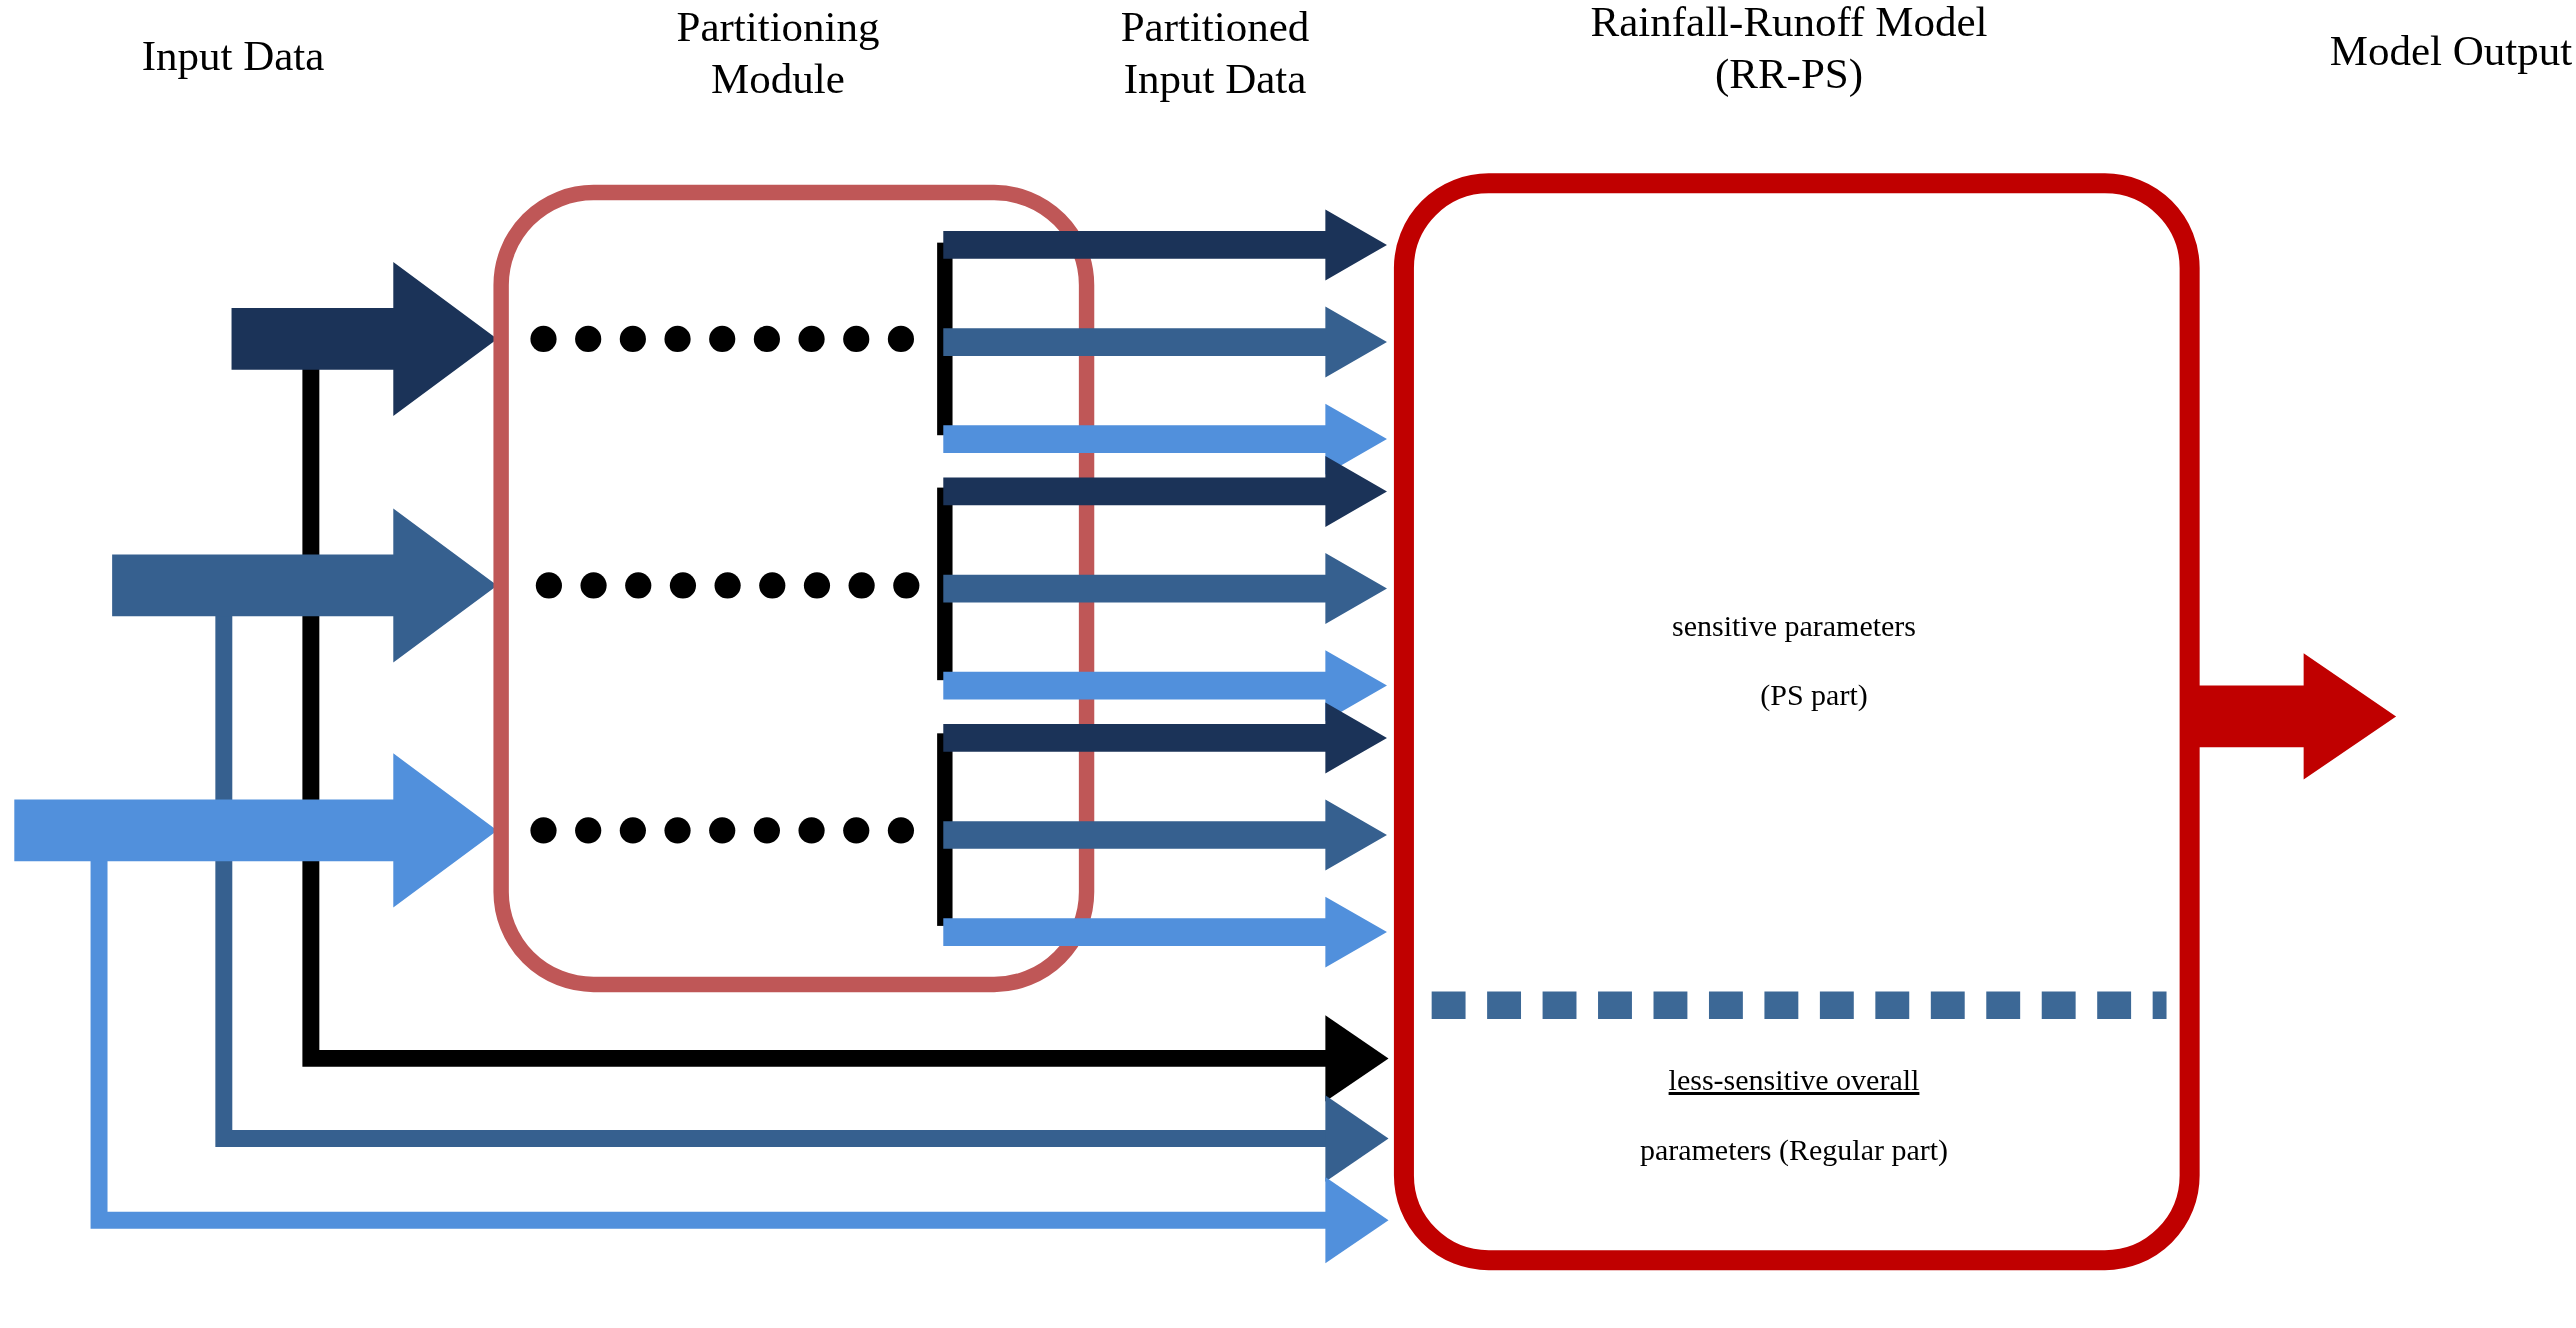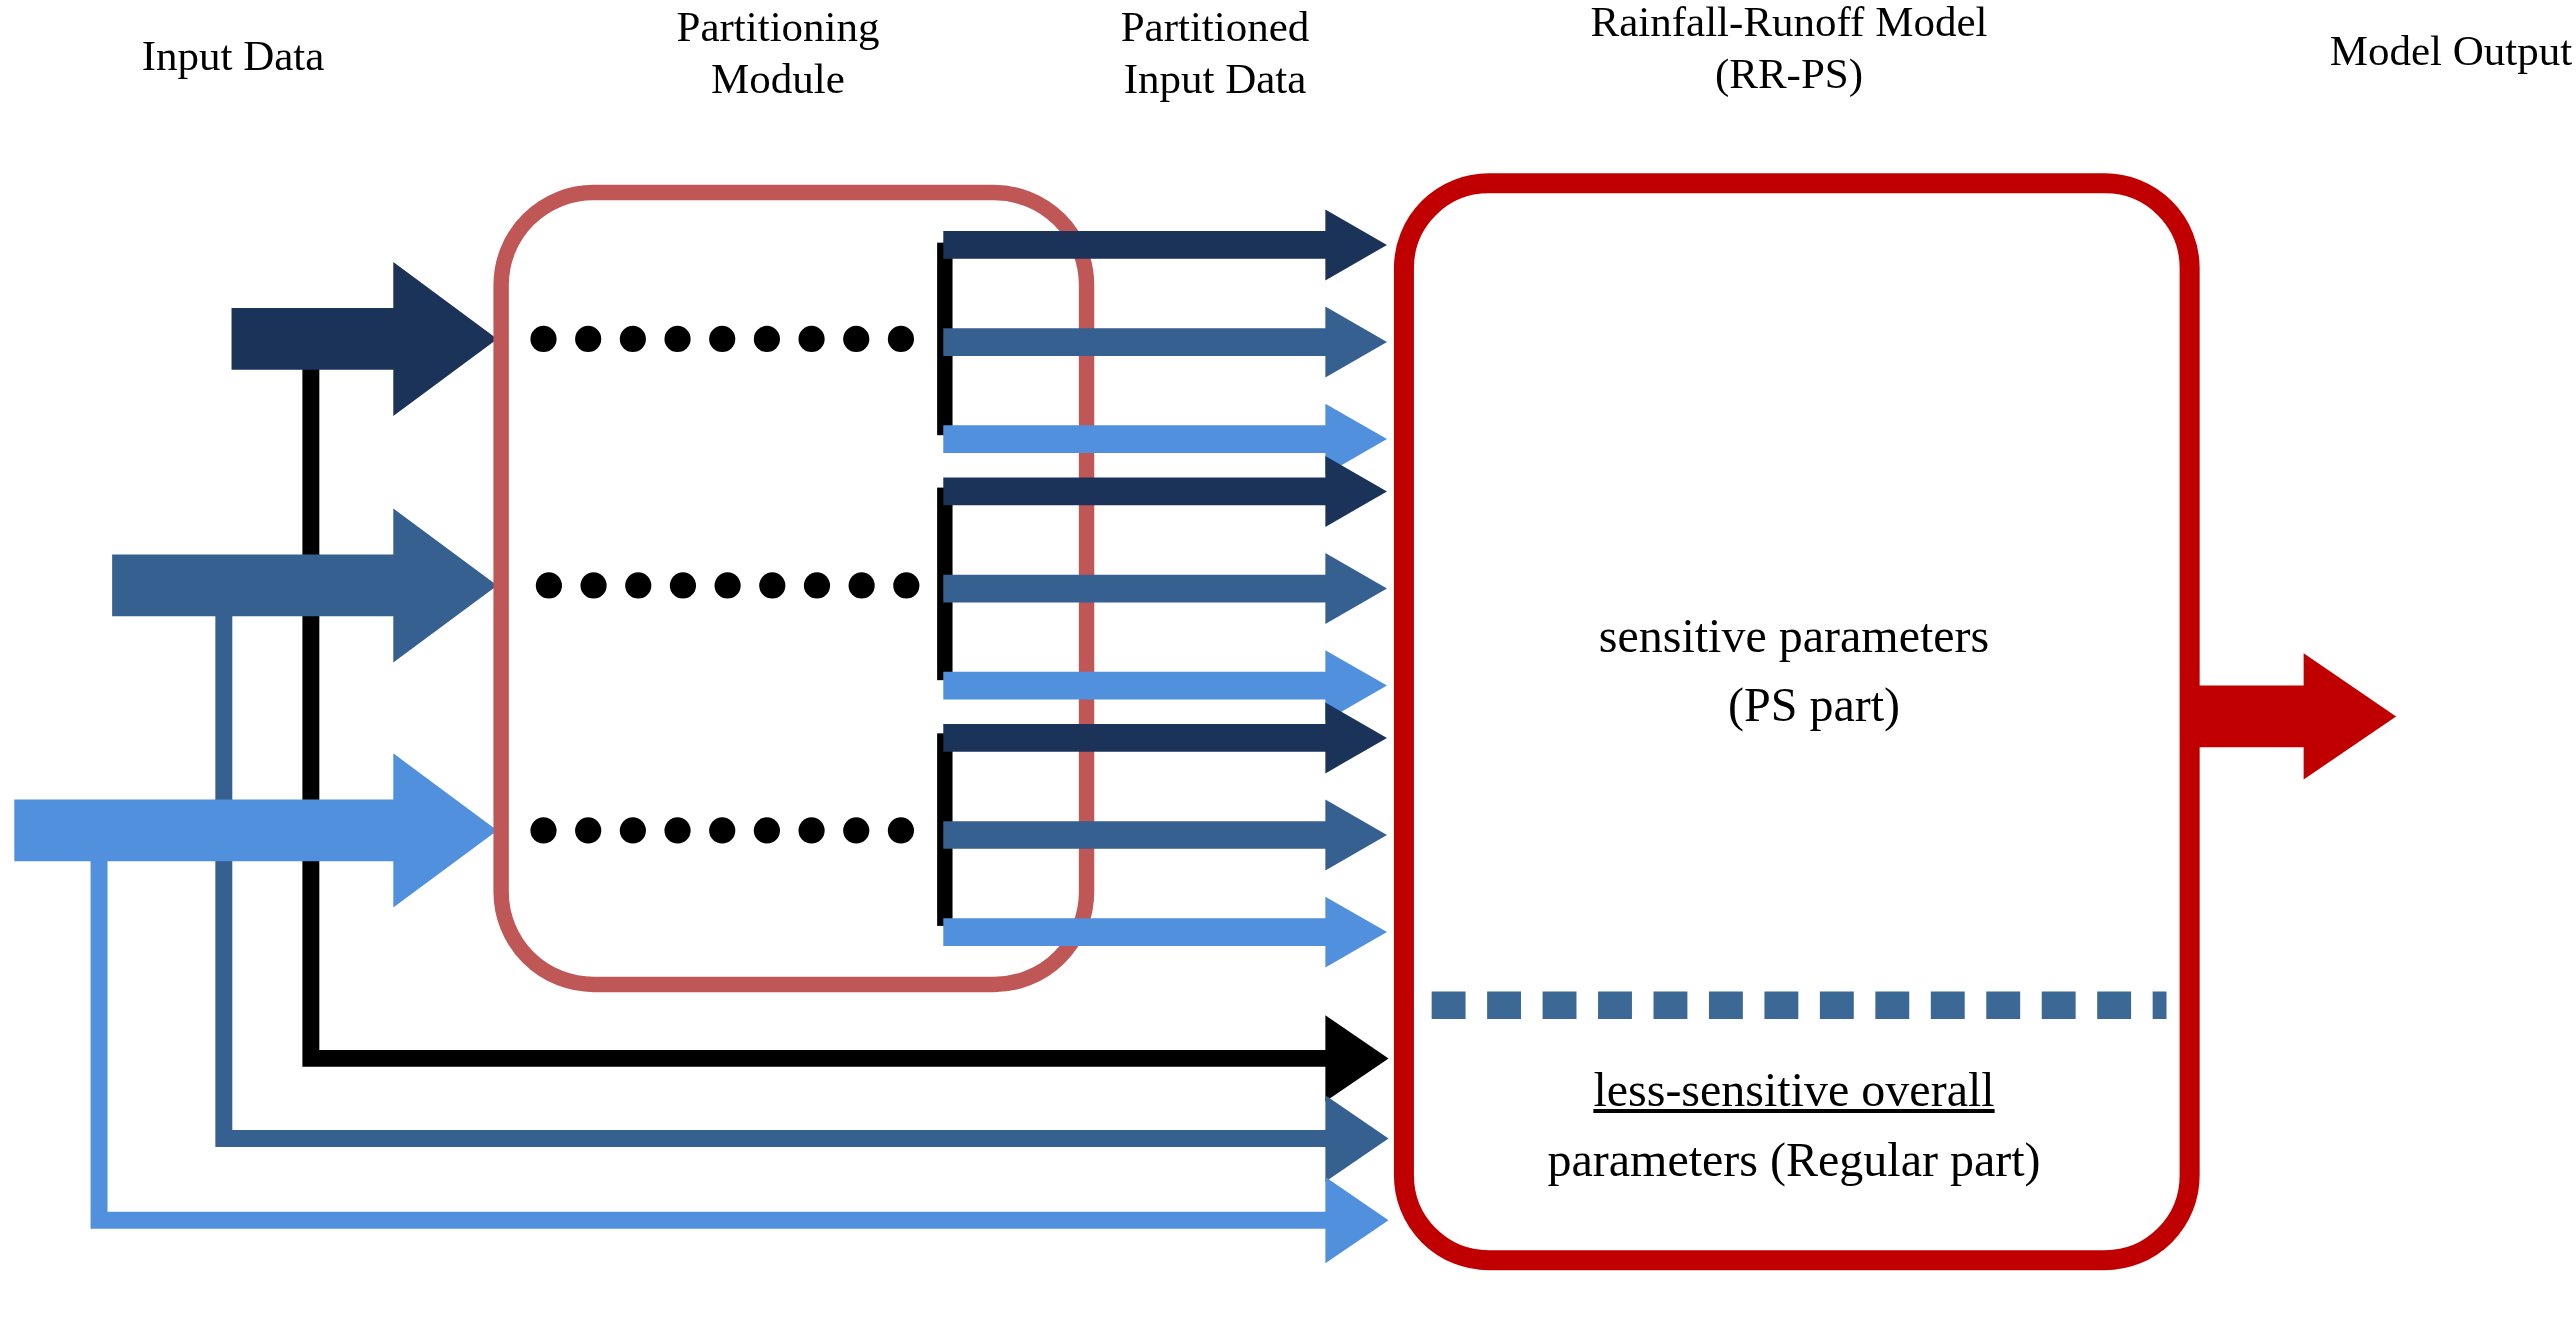--- a/index.html
+++ b/index.html
@@ -13,21 +13,21 @@
   .lbl{
     position:absolute;
     font-family:"Liberation Serif","DejaVu Serif",serif;
     color:#000000;
     text-align:center;
     line-height:1.14;
     white-space:nowrap;
     font-size:42px;
   }
   .hdr{font-size:43px;}
-  .boxlbl{font-size:48px;}
+  .boxlbl{font-size:30px;}
   .ctr{transform:translateX(-50%);}
 </style>
 </head>
 <body>
 
 <div id="stage">
 
   <svg id="svgroot" viewBox="0 0 3343 1724" xmlns="http://www.w3.org/2000/svg">
 
     <g>

